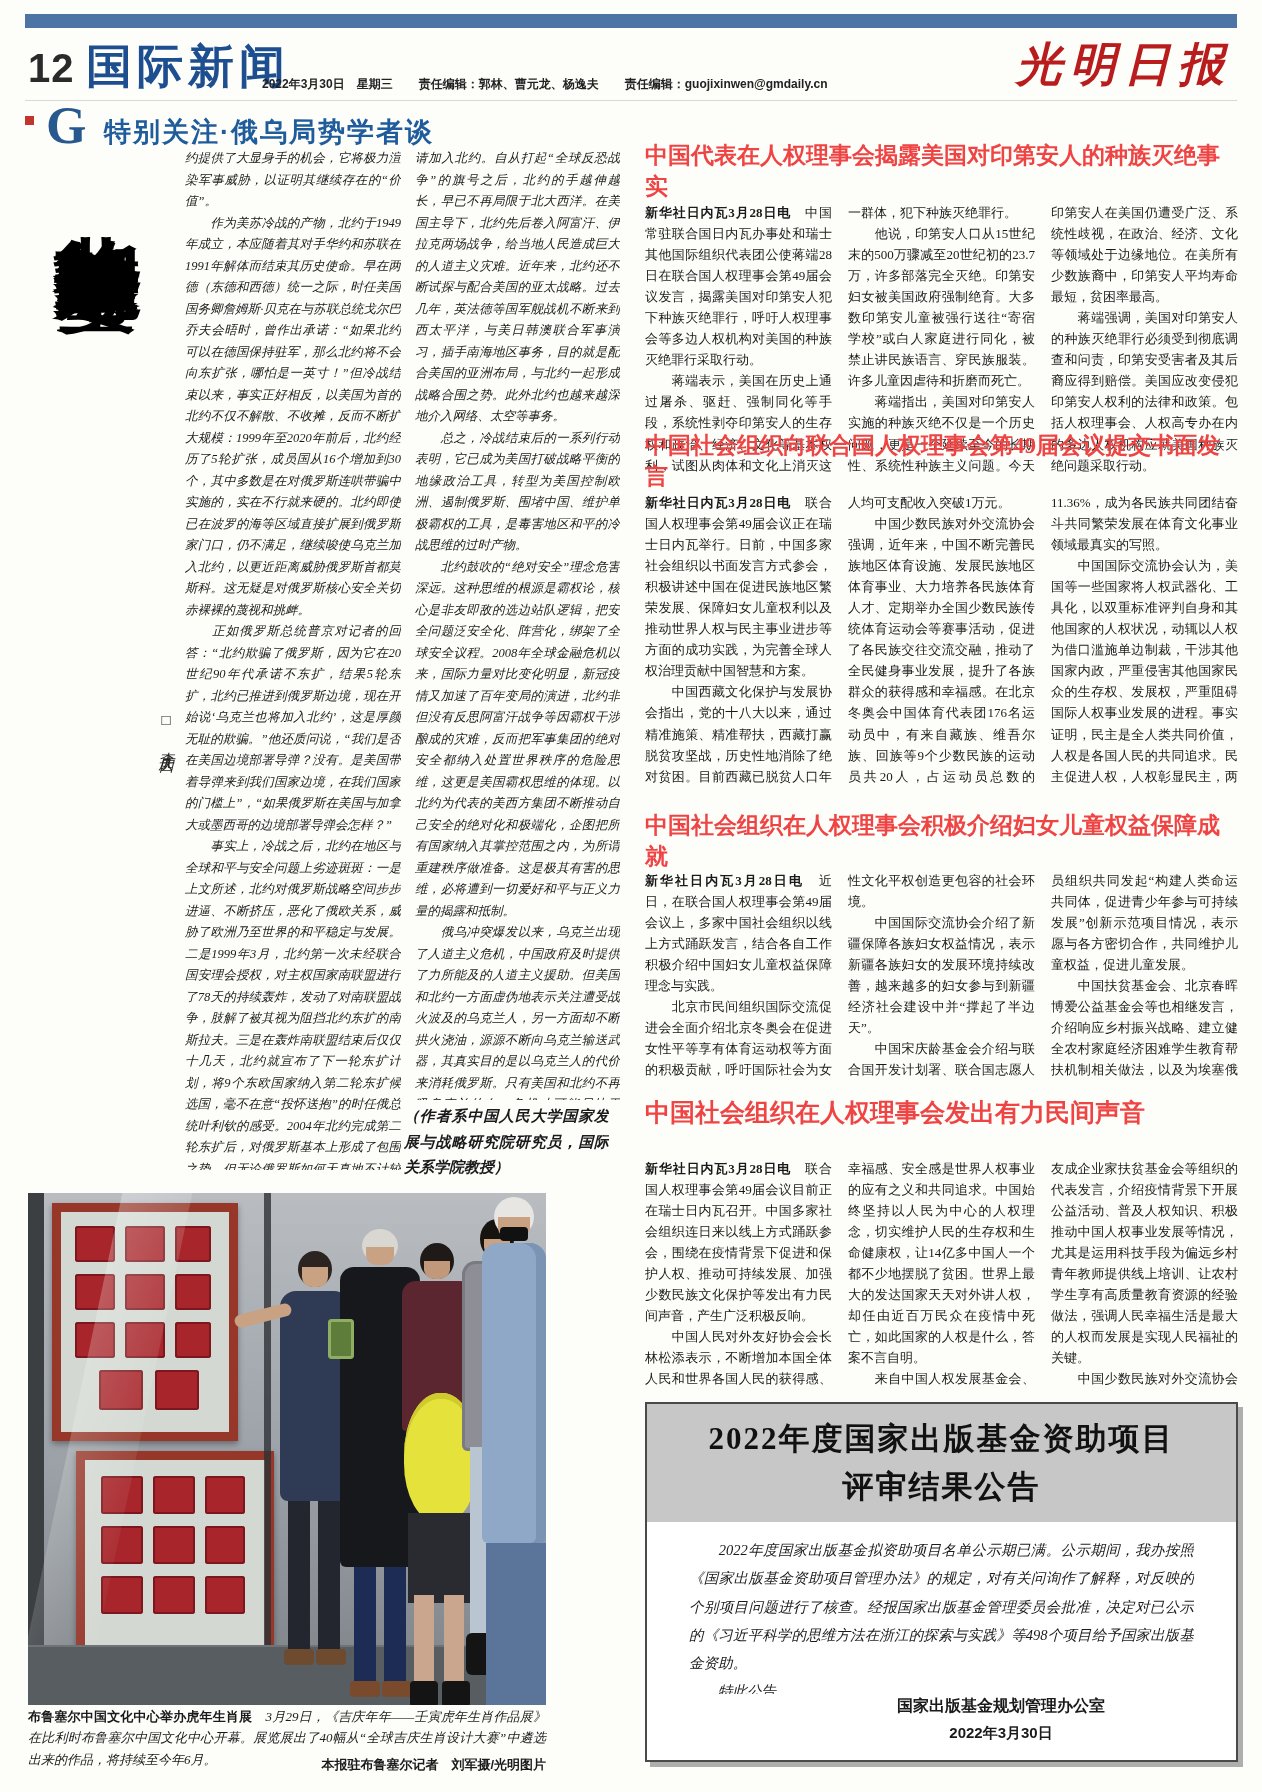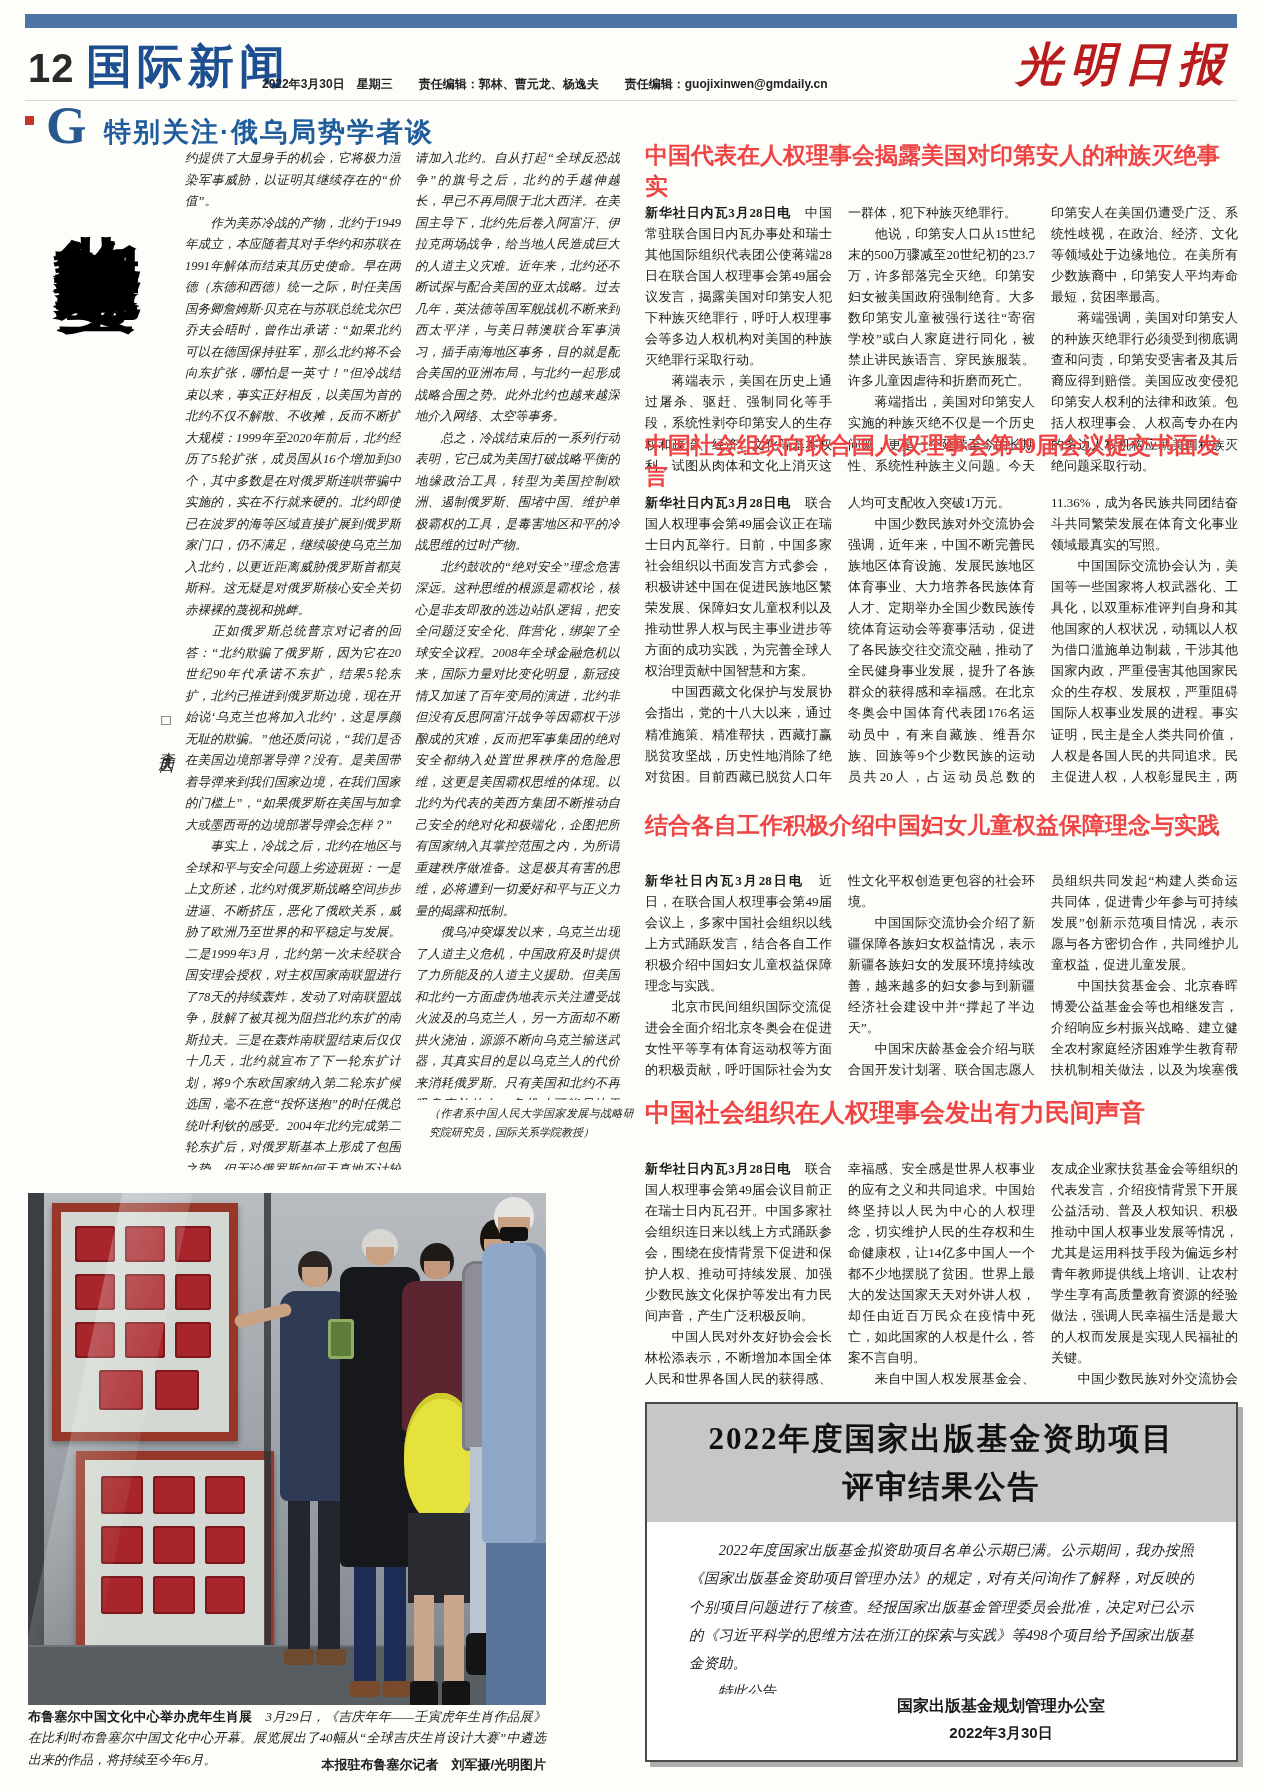--- a/index.html
+++ b/index.html
@@ -28,21 +28,21 @@
   #specialtitle{left:104px;top:114px;font-size:27px;font-weight:900;color:#1f5c9b;letter-spacing:2px;}
 
   
   #f-headline{left:55px;top:196px;height:792px;writing-mode:vertical-rl;
     font-size:50px;font-weight:900;color:#000;letter-spacing:3px;line-height:1.0;
     transform:scaleX(1.72);transform-origin:0 0;}
   #f-author{left:156px;top:712px;writing-mode:vertical-rl;font-size:15px;color:#222;letter-spacing:4px;}
   #f-lead{left:28px;top:988px;width:147px;height:172px;font-size:12.5px;line-height:1.72;}
   #f-col1{left:185px;top:140px;width:216px;height:1022px;font-size:12.5px;line-height:1.72;}
   #f-col2{left:415px;top:140px;width:205px;height:952px;font-size:12.5px;line-height:1.72;}
-  #f-note{left:429px;top:1096px;width:205px;font-size:11px;line-height:1.7;font-weight:400;}
+  #f-note{left:404px;top:1096px;width:205px;font-size:15px;line-height:1.7;font-weight:700;}
 
   
   .art-headline{left:645px;width:593px;font-weight:900;color:#ef4444;}
   #a1h{top:140px;font-size:23px;letter-spacing:0px;}
   #a2h{top:430px;font-size:23px;}
   #a3h{top:810px;font-size:23px;}
   #a4h{top:1096px;font-size:25px;}
   .art-body{left:645px;width:593px;column-gap:16px;column-count:3;
     font-size:13px;line-height:1.62;}
   #a1b{top:194px;height:280px;}
@@ -117,21 +117,21 @@
 　　蒋端强调，美国对印第安人的种族灭绝罪行必须受到彻底调查和问责，印第安受害者及其后裔应得到赔偿。美国应改变侵犯印第安人权利的法律和政策。包括人权理事会、人权高专办在内的多边人权机构应就美国种族灭绝问题采取行动。</span></div>
 
   <div class="abs art-headline" id="a2h">中国社会组织向联合国人权理事会第49届会议提交书面发言</div>
   <div class="abs art-body just pre clip" id="a2b"><b class="dateline">新华社日内瓦3月28日电</b><span>　联合国人权理事会第49届会议正在瑞士日内瓦举行。日前，中国多家社会组织以书面发言方式参会，积极讲述中国在促进民族地区繁荣发展、保障妇女儿童权利以及推动世界人权与民主事业进步等方面的成功实践，为完善全球人权治理贡献中国智慧和方案。
 　　中国西藏文化保护与发展协会指出，党的十八大以来，通过精准施策、精准帮扶，西藏打赢脱贫攻坚战，历史性地消除了绝对贫困。目前西藏已脱贫人口年人均可支配收入突破1万元。
 　　中国少数民族对外交流协会强调，近年来，中国不断完善民族地区体育设施、发展民族地区体育事业、大力培养各民族体育人才、定期举办全国少数民族传统体育运动会等赛事活动，促进了各民族交往交流交融，推动了全民健身事业发展，提升了各族群众的获得感和幸福感。在北京冬奥会中国体育代表团176名运动员中，有来自藏族、维吾尔族、回族等9个少数民族的运动员共20人，占运动员总数的11.36%，成为各民族共同团结奋斗共同繁荣发展在体育文化事业领域最真实的写照。
 　　中国国际交流协会认为，美国等一些国家将人权武器化、工具化，以双重标准评判自身和其他国家的人权状况，动辄以人权为借口滥施单边制裁，干涉其他国家内政，严重侵害其他国家民众的生存权、发展权，严重阻碍国际人权事业发展的进程。事实证明，民主是全人类共同价值，人权是各国人民的共同追求。民主促进人权，人权彰显民主，两者密不可分。中国的全过程人民民主不仅坚持人民当家作主，确保中国人权事业取得辉煌成就，也丰富了人类政治文明形态，为世界人权事业发展作出重大贡献，应当予以坚持和发展。
 　　北京青爱教育基金会指出，中国始终高度重视促进性别平等和妇女事业发展。新中国成立70多年来，在中国共产党的坚强领导下，妇女平等依法行使民主权利、平等参与经济社会发展、平等享有改革发展成果，获得感、幸福感、安全感与日俱增。
 　　友成企业家扶贫基金会表示，中国社会组织在政府、企业的支持下，通过电商技能培训等方式加强农村女性能力建设，提升她们在农业农村发展事业中的参与度，助力乡村振兴战略实施。</span></div>
 
-  <div class="abs art-headline" id="a3h">结合各自工作积极介绍中国妇女儿童权益保障理念与实践</div>
+  <div class="abs art-headline" id="a3h">中国社会组织在人权理事会积极介绍妇女儿童权益保障成就</div>
   <div class="abs art-body just pre clip" id="a3b"><b class="dateline">新华社日内瓦3月28日电</b><span>　近日，在联合国人权理事会第49届会议上，多家中国社会组织以线上方式踊跃发言，结合各自工作积极介绍中国妇女儿童权益保障理念与实践。
 　　北京市民间组织国际交流促进会全面介绍北京冬奥会在促进女性平等享有体育运动权等方面的积极贡献，呼吁国际社会为女性文化平权创造更包容的社会环境。
 　　中国国际交流协会介绍了新疆保障各族妇女权益情况，表示新疆各族妇女的发展环境持续改善，越来越多的妇女参与到新疆经济社会建设中并“撑起了半边天”。
 　　中国宋庆龄基金会介绍与联合国开发计划署、联合国志愿人员组织共同发起“构建人类命运共同体，促进青少年参与可持续发展”创新示范项目情况，表示愿与各方密切合作，共同维护儿童权益，促进儿童发展。
 　　中国扶贫基金会、北京春晖博爱公益基金会等也相继发言，介绍响应乡村振兴战略、建立健全农村家庭经济困难学生教育帮扶机制相关做法，以及为埃塞俄比亚、尼泊尔等发展中国家儿童提供免费餐食、保障儿童粮食权的有益实践。
 　　北京市光明慈善基金会、北京青少年法律援助与研究中心等介绍调动群众体育力量、开展残障儿童援助项目的情况，呼吁国际社会加强合作，采取更多有效行动消除针对儿童的暴力行为。</span></div>
 
   <div class="abs art-headline" id="a4h">中国社会组织在人权理事会发出有力民间声音</div>
   <div class="abs art-body just pre clip" id="a4b"><b class="dateline">新华社日内瓦3月28日电</b><span>　联合国人权理事会第49届会议目前正在瑞士日内瓦召开。中国多家社会组织连日来以线上方式踊跃参会，围绕在疫情背景下促进和保护人权、推动可持续发展、加强少数民族文化保护等发出有力民间声音，产生广泛积极反响。
 　　中国人民对外友好协会会长林松添表示，不断增加本国全体人民和世界各国人民的获得感、幸福感、安全感是世界人权事业的应有之义和共同追求。中国始终坚持以人民为中心的人权理念，切实维护人民的生存权和生命健康权，让14亿多中国人一个都不少地摆脱了贫困。世界上最大的发达国家天天对外讲人权，却任由近百万民众在疫情中死亡，如此国家的人权是什么，答案不言自明。

